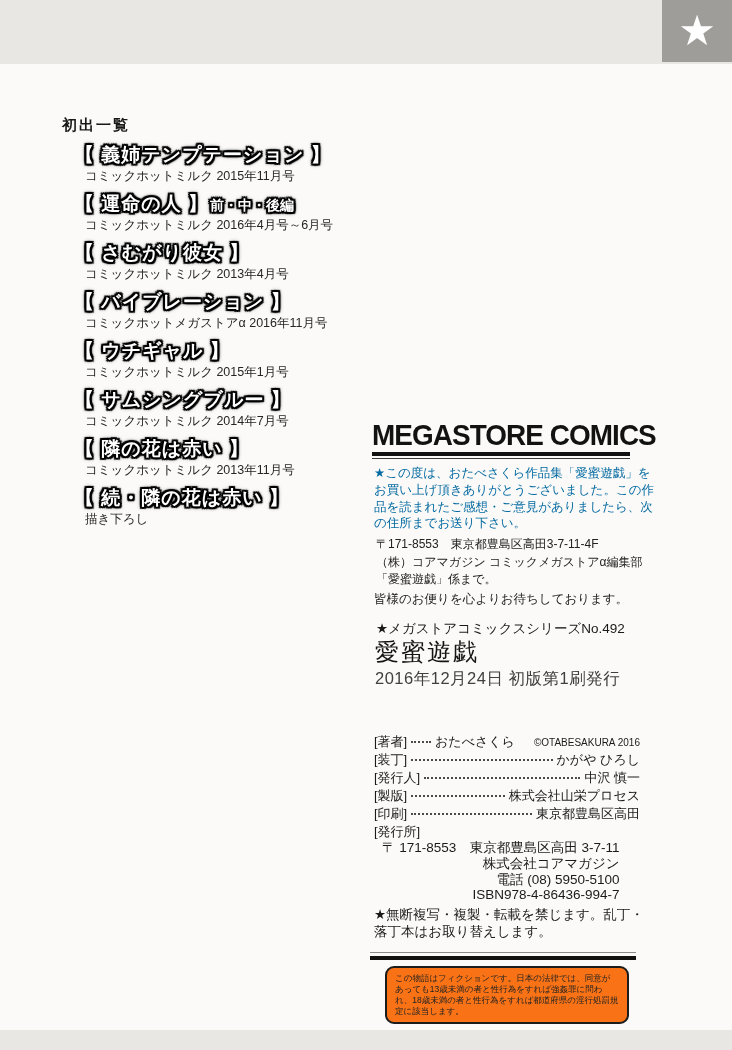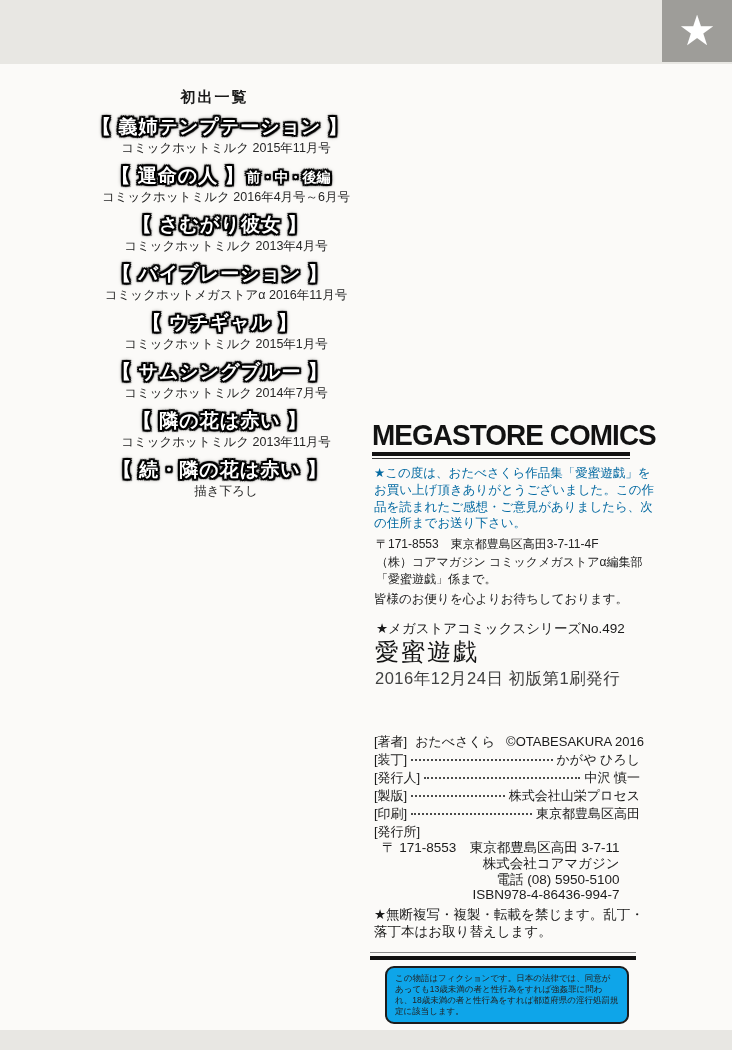--- a/index.html
+++ b/index.html
@@ -15,21 +15,21 @@
   
   .top-band{position:absolute;top:0;left:0;width:732px;height:64px;background:#e8e7e3;}
   .bottom-band{position:absolute;top:1030px;left:0;width:732px;height:20px;background:#e8e7e3;}
   .star-box{
     position:absolute;top:0;left:662px;width:70px;height:62px;
     background:#9e9d99;display:flex;align-items:center;justify-content:center;
   }
   .star-box .star{color:#ffffff;font-size:42px;line-height:1;}
 
   
-  .pub-col{position:absolute;left:62px;top:88px;width:305px;text-align:center;}
+  .pub-col{position:absolute;left:62px;top:116px;width:305px;}
   .pub-heading{font-size:15px;font-weight:bold;color:#181818;letter-spacing:2px;margin:0 0 8px 0;}
   .pub-entry{margin:0 0 8px 13px;}
   .stroked{
     color:#ffffff;font-weight:bold;white-space:nowrap;
     text-shadow:
       -1px -1px 0 #000, 1px -1px 0 #000, -1px 1px 0 #000, 1px 1px 0 #000,
       -2px 0 0 #000, 2px 0 0 #000, 0 -2px 0 #000, 0 2px 0 #000,
       -2px -2px 1px #000, 2px -2px 1px #000, -2px 2px 1px #000, 2px 2px 1px #000,
       0 0 3px #000, 0 0 5px #000;
   }
@@ -51,33 +51,33 @@
   .addr{position:absolute;left:376px;top:536px;font-size:12px;line-height:17.5px;color:#222;white-space:nowrap;}
   .waiting{position:absolute;left:374px;top:591px;font-size:12.5px;color:#222;white-space:nowrap;text-align:center;}
 
   .series{position:absolute;left:376px;top:620px;font-size:13.5px;color:#1a1a1a;white-space:nowrap;}
   .book-title{position:absolute;left:375px;top:636px;font-size:24px;font-weight:normal;letter-spacing:2px;color:#141414;}
   .pub-date{position:absolute;left:375px;top:668px;font-size:16.5px;color:#404040;letter-spacing:0.5px;white-space:nowrap;}
 
   .credits{position:absolute;left:374px;top:733px;width:266px;font-size:13px;color:#1a1a1a;}
   .credit-row{display:flex;align-items:baseline;height:18px;white-space:nowrap;}
   .credit-dots{flex:1;border-bottom:2px dotted #4a4a4a;margin:0 4px;transform:translateY(-3px);}
-  .credit-note{font-size:13px;margin-left:11px;letter-spacing:0;}
+  .credit-note{font-size:10px;margin-left:19px;letter-spacing:0;}
 
   .publisher{position:absolute;left:382px;top:840px;font-size:13.5px;line-height:15.8px;color:#1a1a1a;white-space:nowrap;text-align:right;}
   .copyright{position:absolute;left:374px;top:906px;width:272px;font-size:13.5px;line-height:17px;color:#1a1a1a;}
 
   .rule-wrap{position:absolute;left:370px;top:952px;width:266px;}
   .rule-thin{height:1px;background:#8a8a8a;}
   .rule-thick{height:4px;background:#111;margin-top:3px;}
 
   .disclaimer{
     position:absolute;left:385px;top:966px;width:224px;
     border:2px solid #1c1c1c;border-radius:9px;
-    padding:5px 8px;background:#0ea5e9;
+    padding:5px 8px;background:#f97316;
     font-size:8.5px;line-height:11px;color:#222;
   }
 </style>
 </head>
 <body>
 
 <div class="page">
 
   <div class="top-band"></div>
   <div class="star-box">

